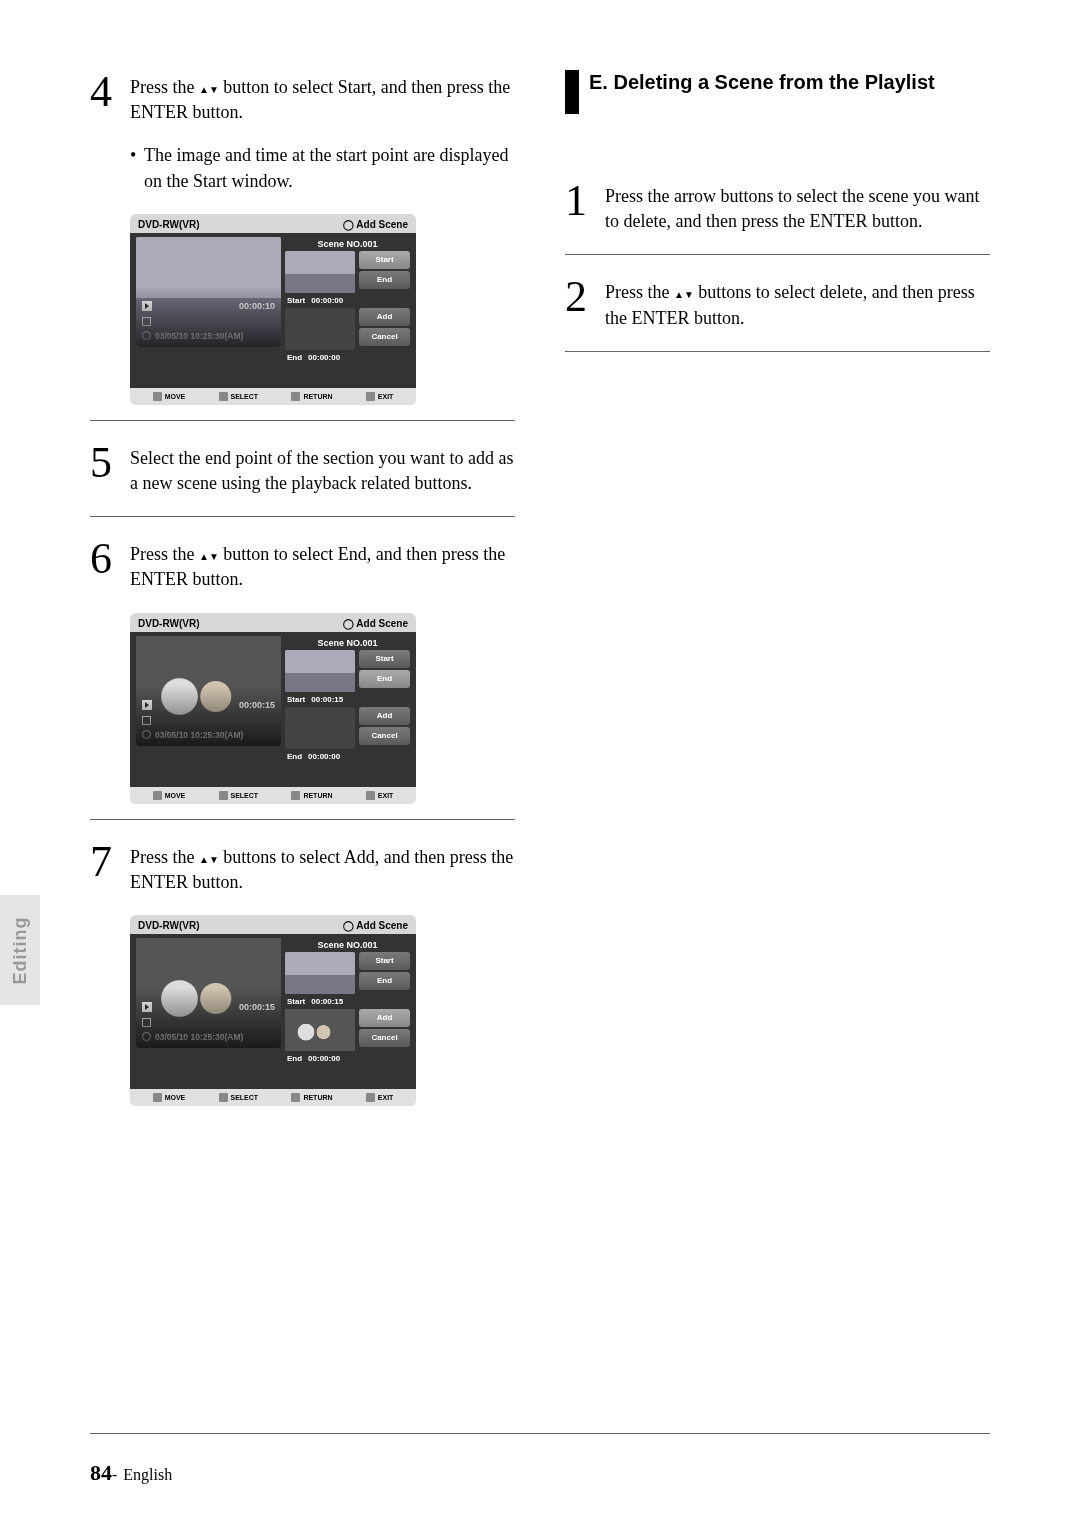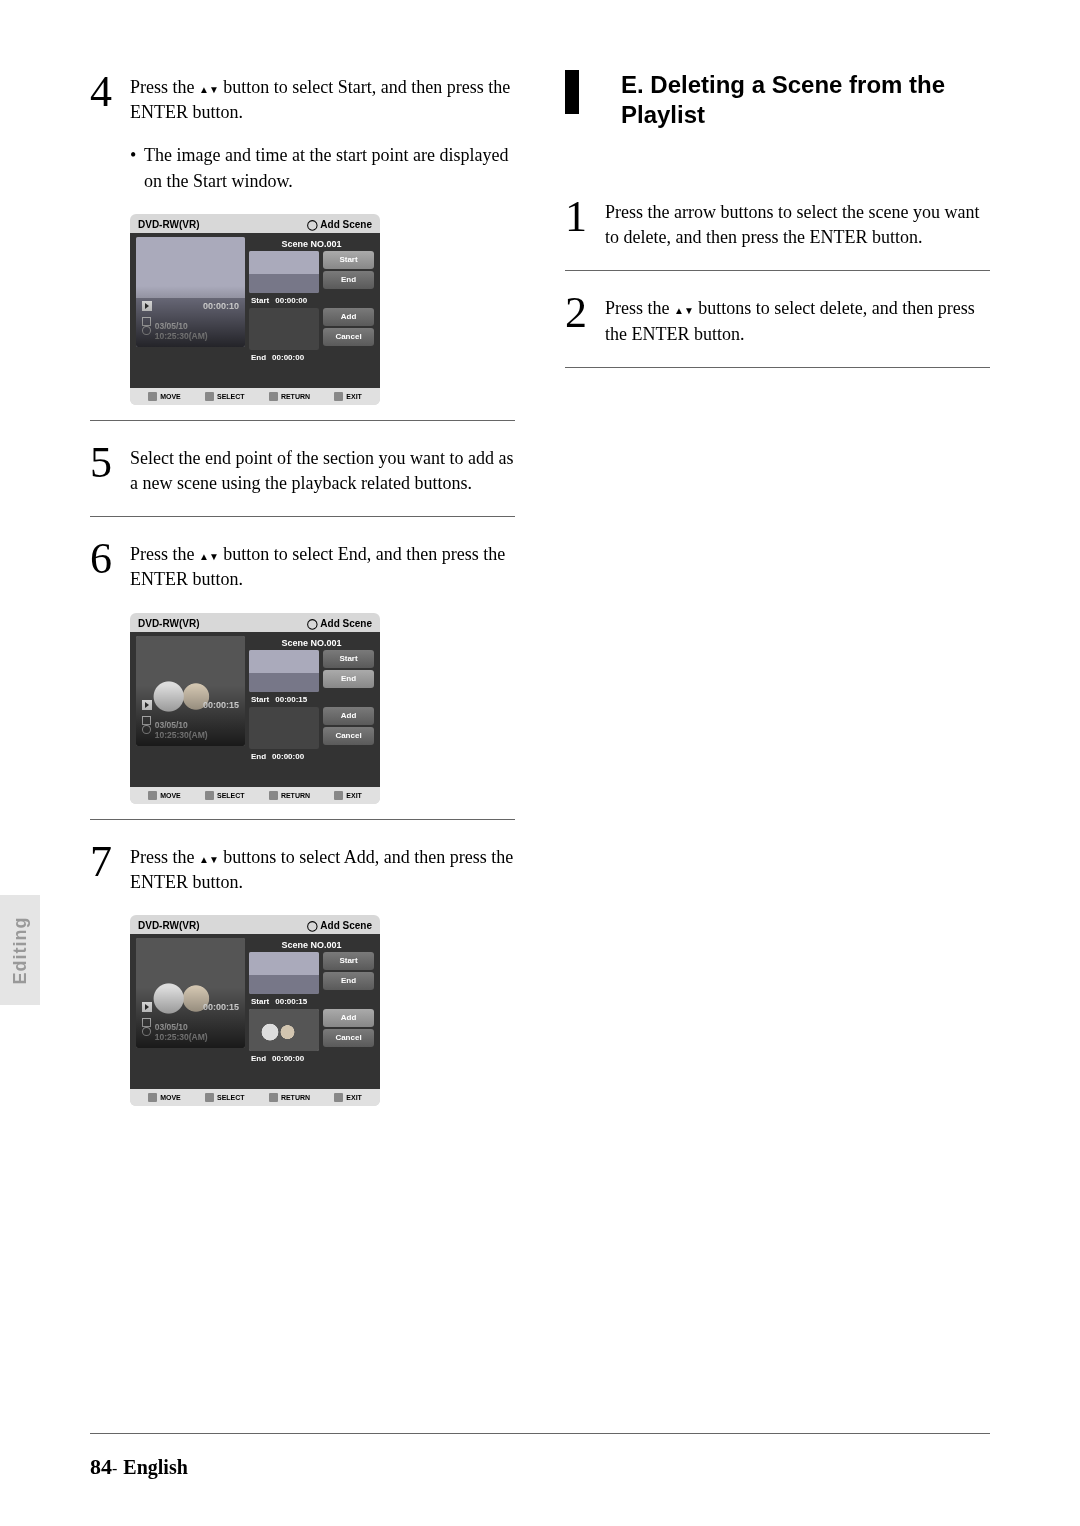--- a/index.html
+++ b/index.html
@@ -9,30 +9,30 @@
 .step { display: flex; margin-bottom: 20px; position: relative; }
 .step-num { font-size: 44px; font-weight: normal; font-family: 'Times New Roman', serif; width: 40px; flex-shrink: 0; line-height: 1; }
 .step-body { flex: 1; padding-top: 5px; font-size: 18px; line-height: 1.4; }
 .bullet { padding-left: 14px; position: relative; margin-top: 18px; }
 .bullet::before { content: "•"; position: absolute; left: 0; }
 .divider { border: none; border-top: 1px solid #666; margin: 15px 0 20px 0; }
 .arrow-up::before { content: "▲"; font-size: 10px; }
 .arrow-down::before { content: "▼"; font-size: 10px; }
 .section-head { display: flex; align-items: flex-start; margin-bottom: 25px; }
 .section-bar { width: 14px; height: 44px; background: #000; flex-shrink: 0; margin-right: 10px; }
-.section-title { font-family: Arial, Helvetica, sans-serif; font-weight: bold; font-size: 24px; line-height: 1.25; margin-left: 32px; }
+.section-title { font-family: Arial, Helvetica, sans-serif; font-weight: bold; font-size: 20px; line-height: 1.25; }
 .side-tab { position: absolute; left: 0; top: 895px; width: 40px; height: 110px; background: #e5e5e5; display: flex; align-items: center; justify-content: center; }
 .side-tab-text { transform: rotate(-90deg); font-family: Arial, sans-serif; font-weight: bold; font-size: 18px; color: #999; letter-spacing: 1px; white-space: nowrap; }
-.footer { position: absolute; bottom: 46px; left: 90px; display: flex; align-items: baseline; font-family: Georgia, serif; margin-top: 43px; }
+.footer { position: absolute; bottom: 40px; left: 90px; display: flex; align-items: baseline; font-family: Georgia, serif; margin-top: 43px; }
 .page-num { font-weight: bold; font-size: 22px; }
-.page-lang { font-size: 20px; margin-left: 6px; font-weight: bold; }
+.page-lang { font-size: 16px; margin-left: 6px; }
 .footer-divider { position: absolute; bottom: 92px; left: 90px; right: 90px; border-top: 1px solid #666; }
 
 
-.shot { width: 250px; margin-left: 40px; margin-top: 10px; margin-bottom: 15px; border-radius: 6px; overflow: hidden; background: #d8d8d8; font-family: Arial, sans-serif; }
+.shot { width: 286px; margin-left: 40px; margin-top: 10px; margin-bottom: 15px; border-radius: 6px; overflow: hidden; background: #d8d8d8; font-family: Arial, sans-serif; }
 .shot-head { display: flex; justify-content: space-between; padding: 5px 8px 3px; font-size: 10px; font-weight: bold; color: #000; }
 .shot-body { background: #333; padding: 4px 6px 23px; }
 .shot-grid { display: flex; gap: 4px; }
 .shot-left { flex: 1; background: #7a7a7a; position: relative; height: 110px; border-radius: 2px; overflow: hidden; }
 .shot-right { width: 125px; }
 .scene-no { text-align: center; font-size: 9px; color: #fff; font-weight: bold; padding: 2px 0; }
 .shot-row2 { display: flex; gap: 4px; }
 .thumb { width: 70px; height: 42px; background: #888; border-radius: 2px; position: relative; overflow: hidden; }
 .btns { flex: 1; display: flex; flex-direction: column; gap: 2px; }
 .btn { height: 18px; border-radius: 3px; font-size: 8px; color: #fff; font-weight: bold; text-align: center; line-height: 18px; background: linear-gradient(#7a7a7a,#5a5a5a); }

